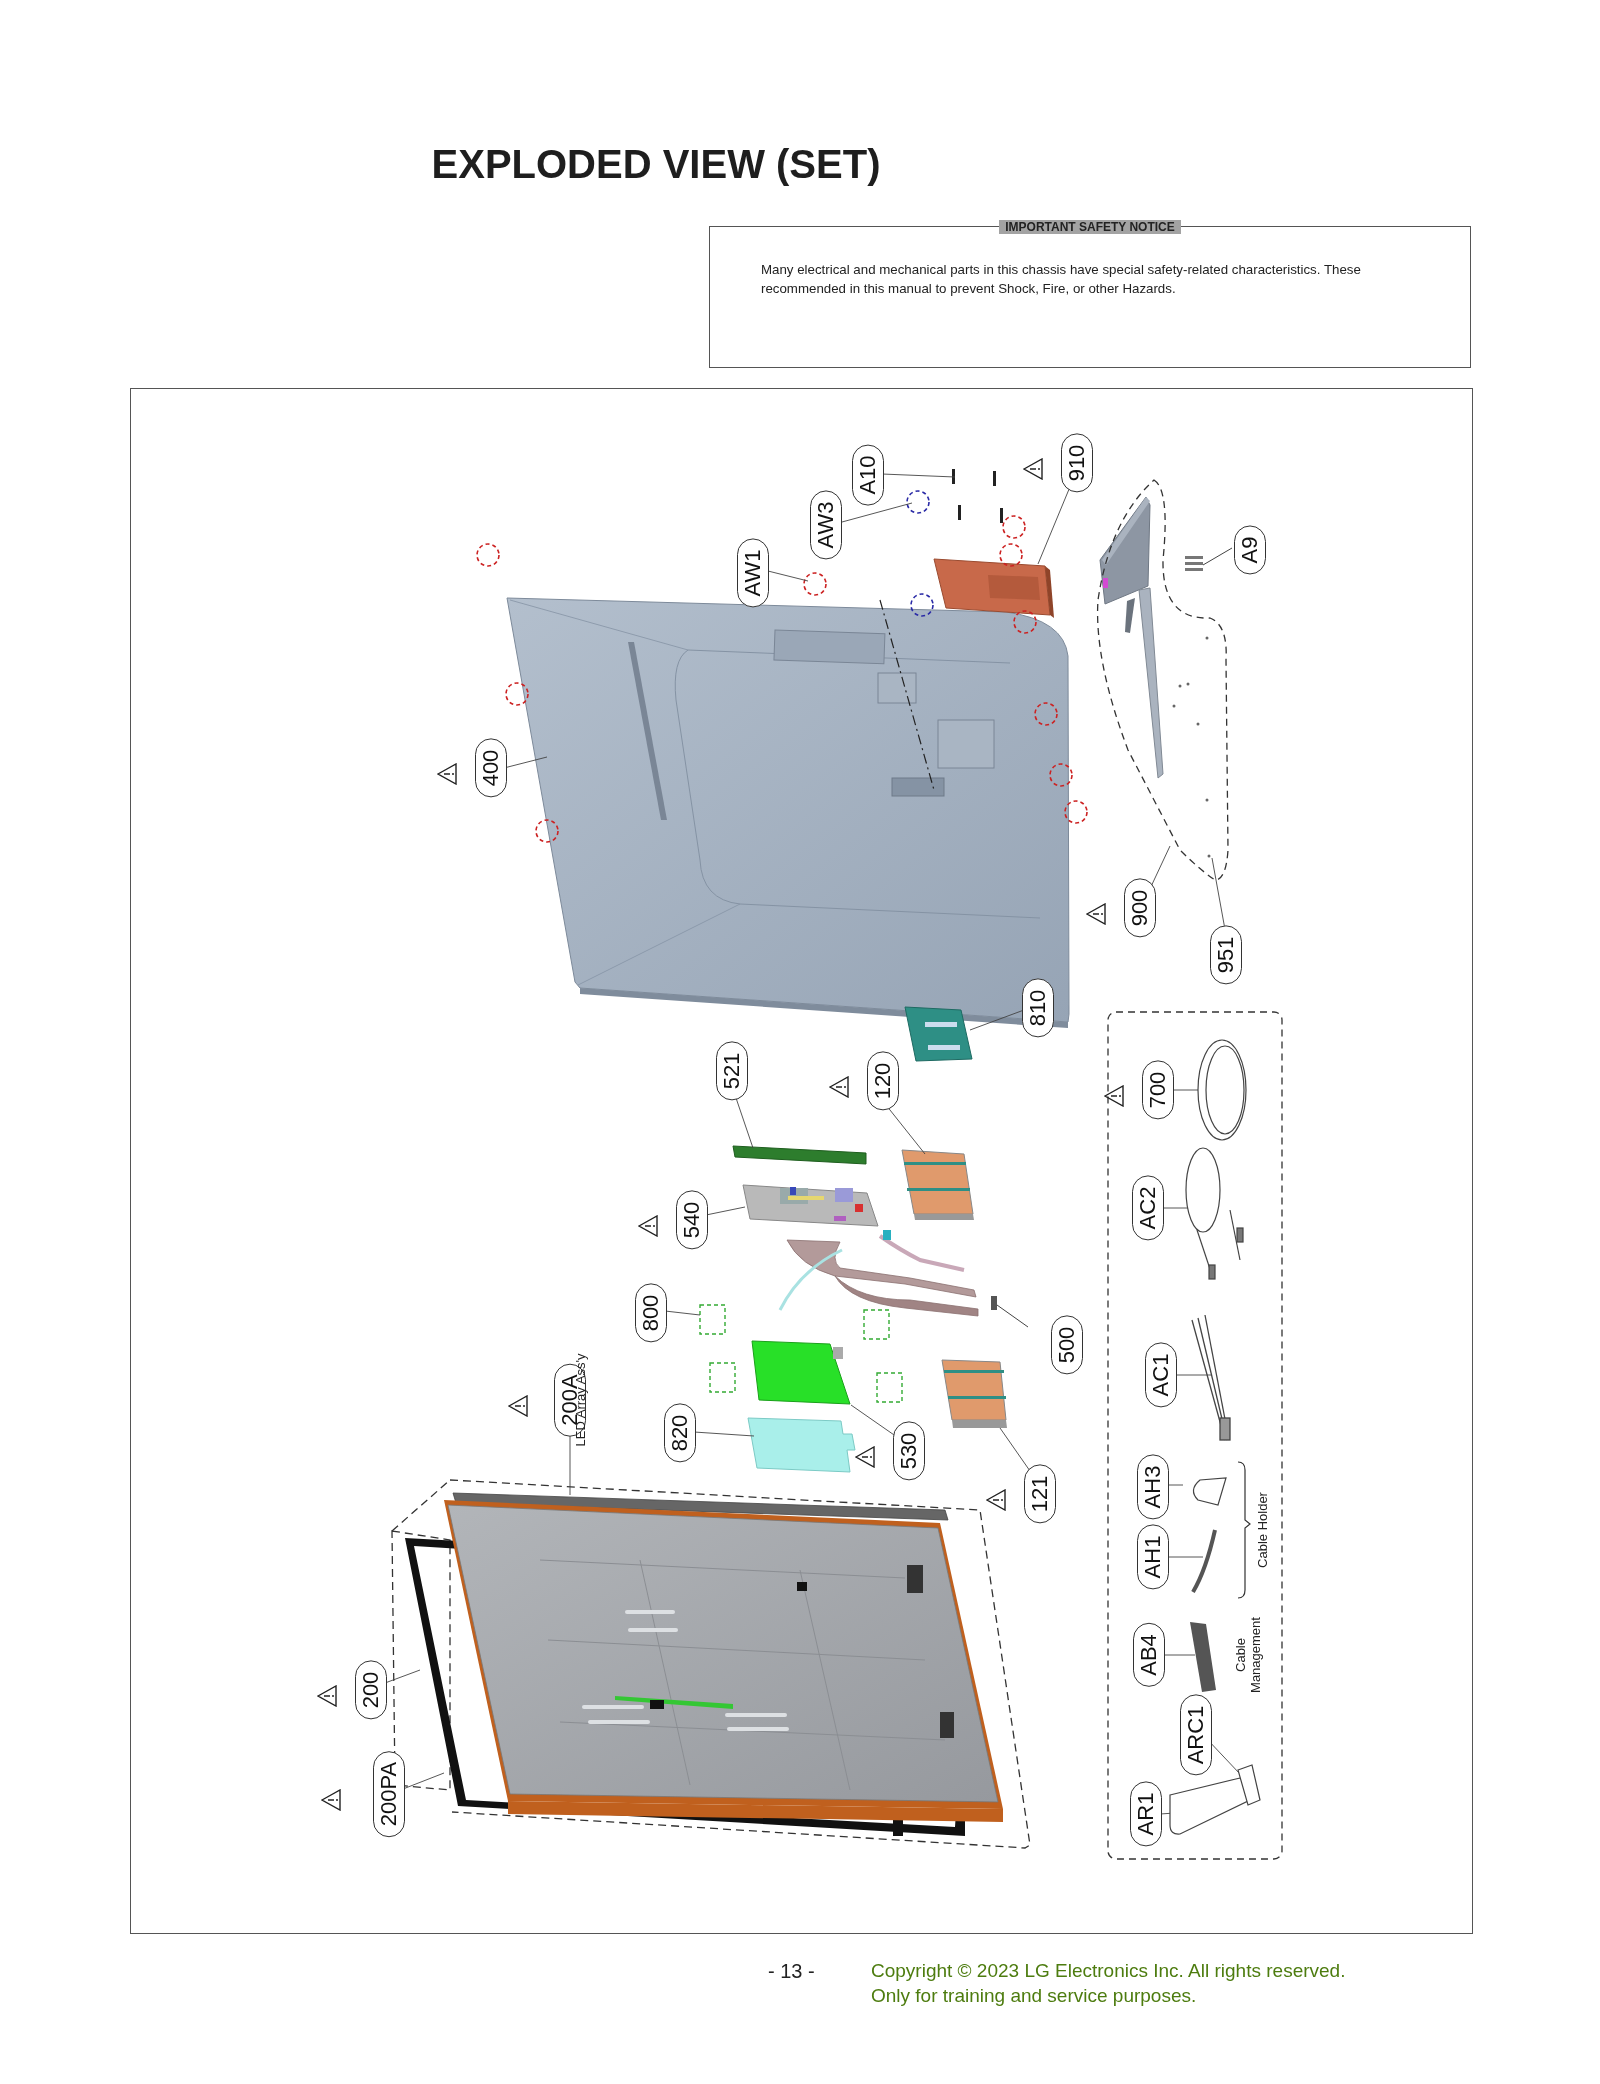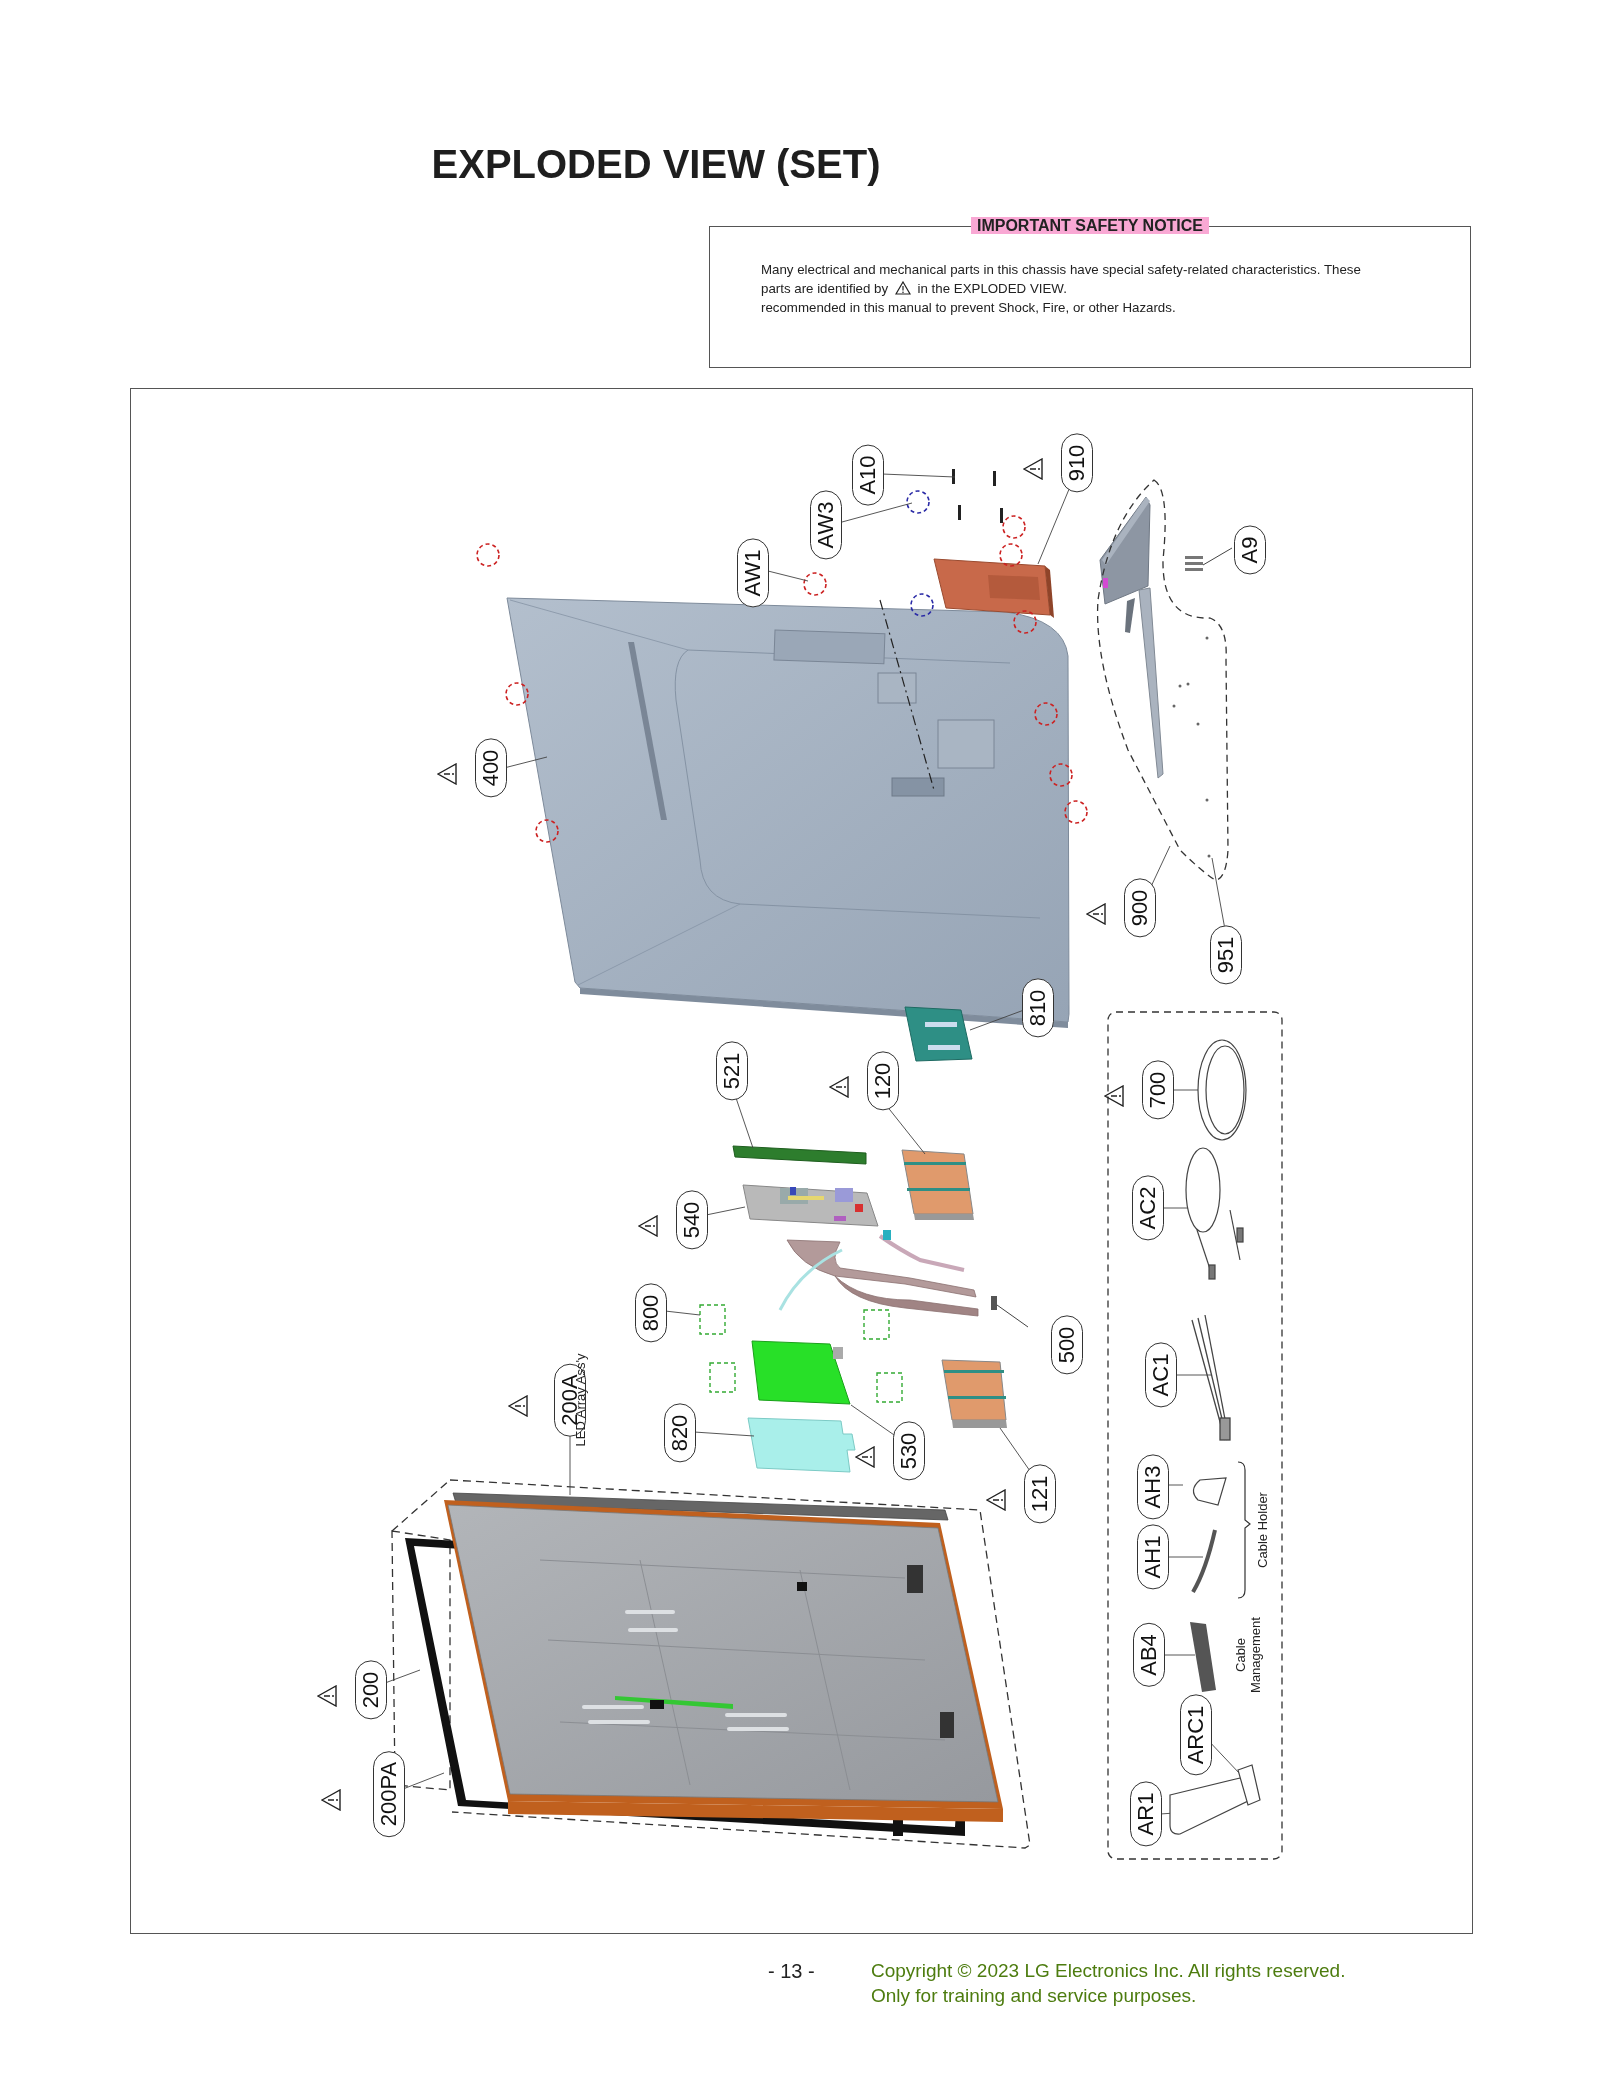--- a/index.html
+++ b/index.html
@@ -3,21 +3,21 @@
 <meta charset="utf-8">
 <style>
   html, body { margin: 0; padding: 0; background: #ffffff; }
   body { width: 1600px; height: 2084px; position: relative; overflow: hidden;
          font-family: "Liberation Sans", sans-serif; color: #222; }
   .title { position: absolute; left: 0; width: 1312px; top: 142px; text-align: center;
            font-size: 40px; font-weight: bold; letter-spacing: 0px; color: #1e1e1e; }
   .notice { position: absolute; left: 709px; top: 226px; width: 762px; height: 142px;
             border: 1.5px solid #555; box-sizing: border-box; }
   .notice-title { position: absolute; top: -10px; left: 0; width: 100%; text-align: center; }
-  .notice-title span { background: #f9a8d4; padding: 0 6px; font-size: 16px; font-weight: bold; color: #222; }
+  .notice-title span { background: #a3a3a3; padding: 0 6px; font-size: 12px; font-weight: bold; color: #222; }
   .notice-body { position: absolute; left: 14px; right: 14px; top: 33px; font-size: 13.3px;
                  line-height: 19px; text-align: justify; color: #222; margin-left: 37px; }
   .notice-body p { margin: 0; }
   .warn-inline { display: inline-block; width: 16px; height: 14px; vertical-align: -2px; margin: 0 3px; }
   .frame { position: absolute; left: 130px; top: 388px; width: 1343px; height: 1546px;
            border: 1.5px solid #555; box-sizing: border-box; }
   .diagram { position: absolute; left: 0; top: 0; width: 1600px; height: 2084px; }
   .footer-page { position: absolute; left: 768px; top: 1960px; font-size: 20px; color: #222; }
   .footer-copy { position: absolute; left: 871px; top: 1958px; font-size: 19px; line-height: 25px; color: #4d7c0f; }
   .callout { position: absolute; transform-origin: center center; transform: translate(-50%,-50%) rotate(-90deg); }
@@ -30,29 +30,20 @@
 <body>
 
 <div class="title">EXPLODED VIEW (SET)</div>
 
 <div class="notice">
   <div class="notice-title">
     <span>IMPORTANT SAFETY NOTICE</span>
   </div>
   <div class="notice-body">
     <p>Many electrical and mechanical parts in this chassis have special safety-related characteristics. These</p>
-    <p>
-      <span>parts are identified by</span>
-      <svg class="warn-inline" viewBox="0 0 16 14">
-        <path d="M8 1 L15 13 L1 13 Z" fill="none" stroke="#222" stroke-width="1.2"></path>
-        <line x1="8" y1="5" x2="8" y2="9.5" stroke="#222" stroke-width="1.2"></line>
-        <circle cx="8" cy="11.2" r="0.8" fill="#222"></circle>
-      </svg>
-      <span>in the EXPLODED VIEW.</span>
-    </p>
     <p>recommended in this manual to prevent Shock, Fire, or other Hazards.</p>
   </div>
 </div>
 
 <div class="frame"></div>
 
 <svg class="diagram" viewBox="0 0 1600 2084" xmlns="http://www.w3.org/2000/svg">
   <defs>
     <linearGradient id="gBack" x1="0" y1="0" x2="1" y2="1">
       <stop offset="0" stop-color="#b3bfcd"></stop>

